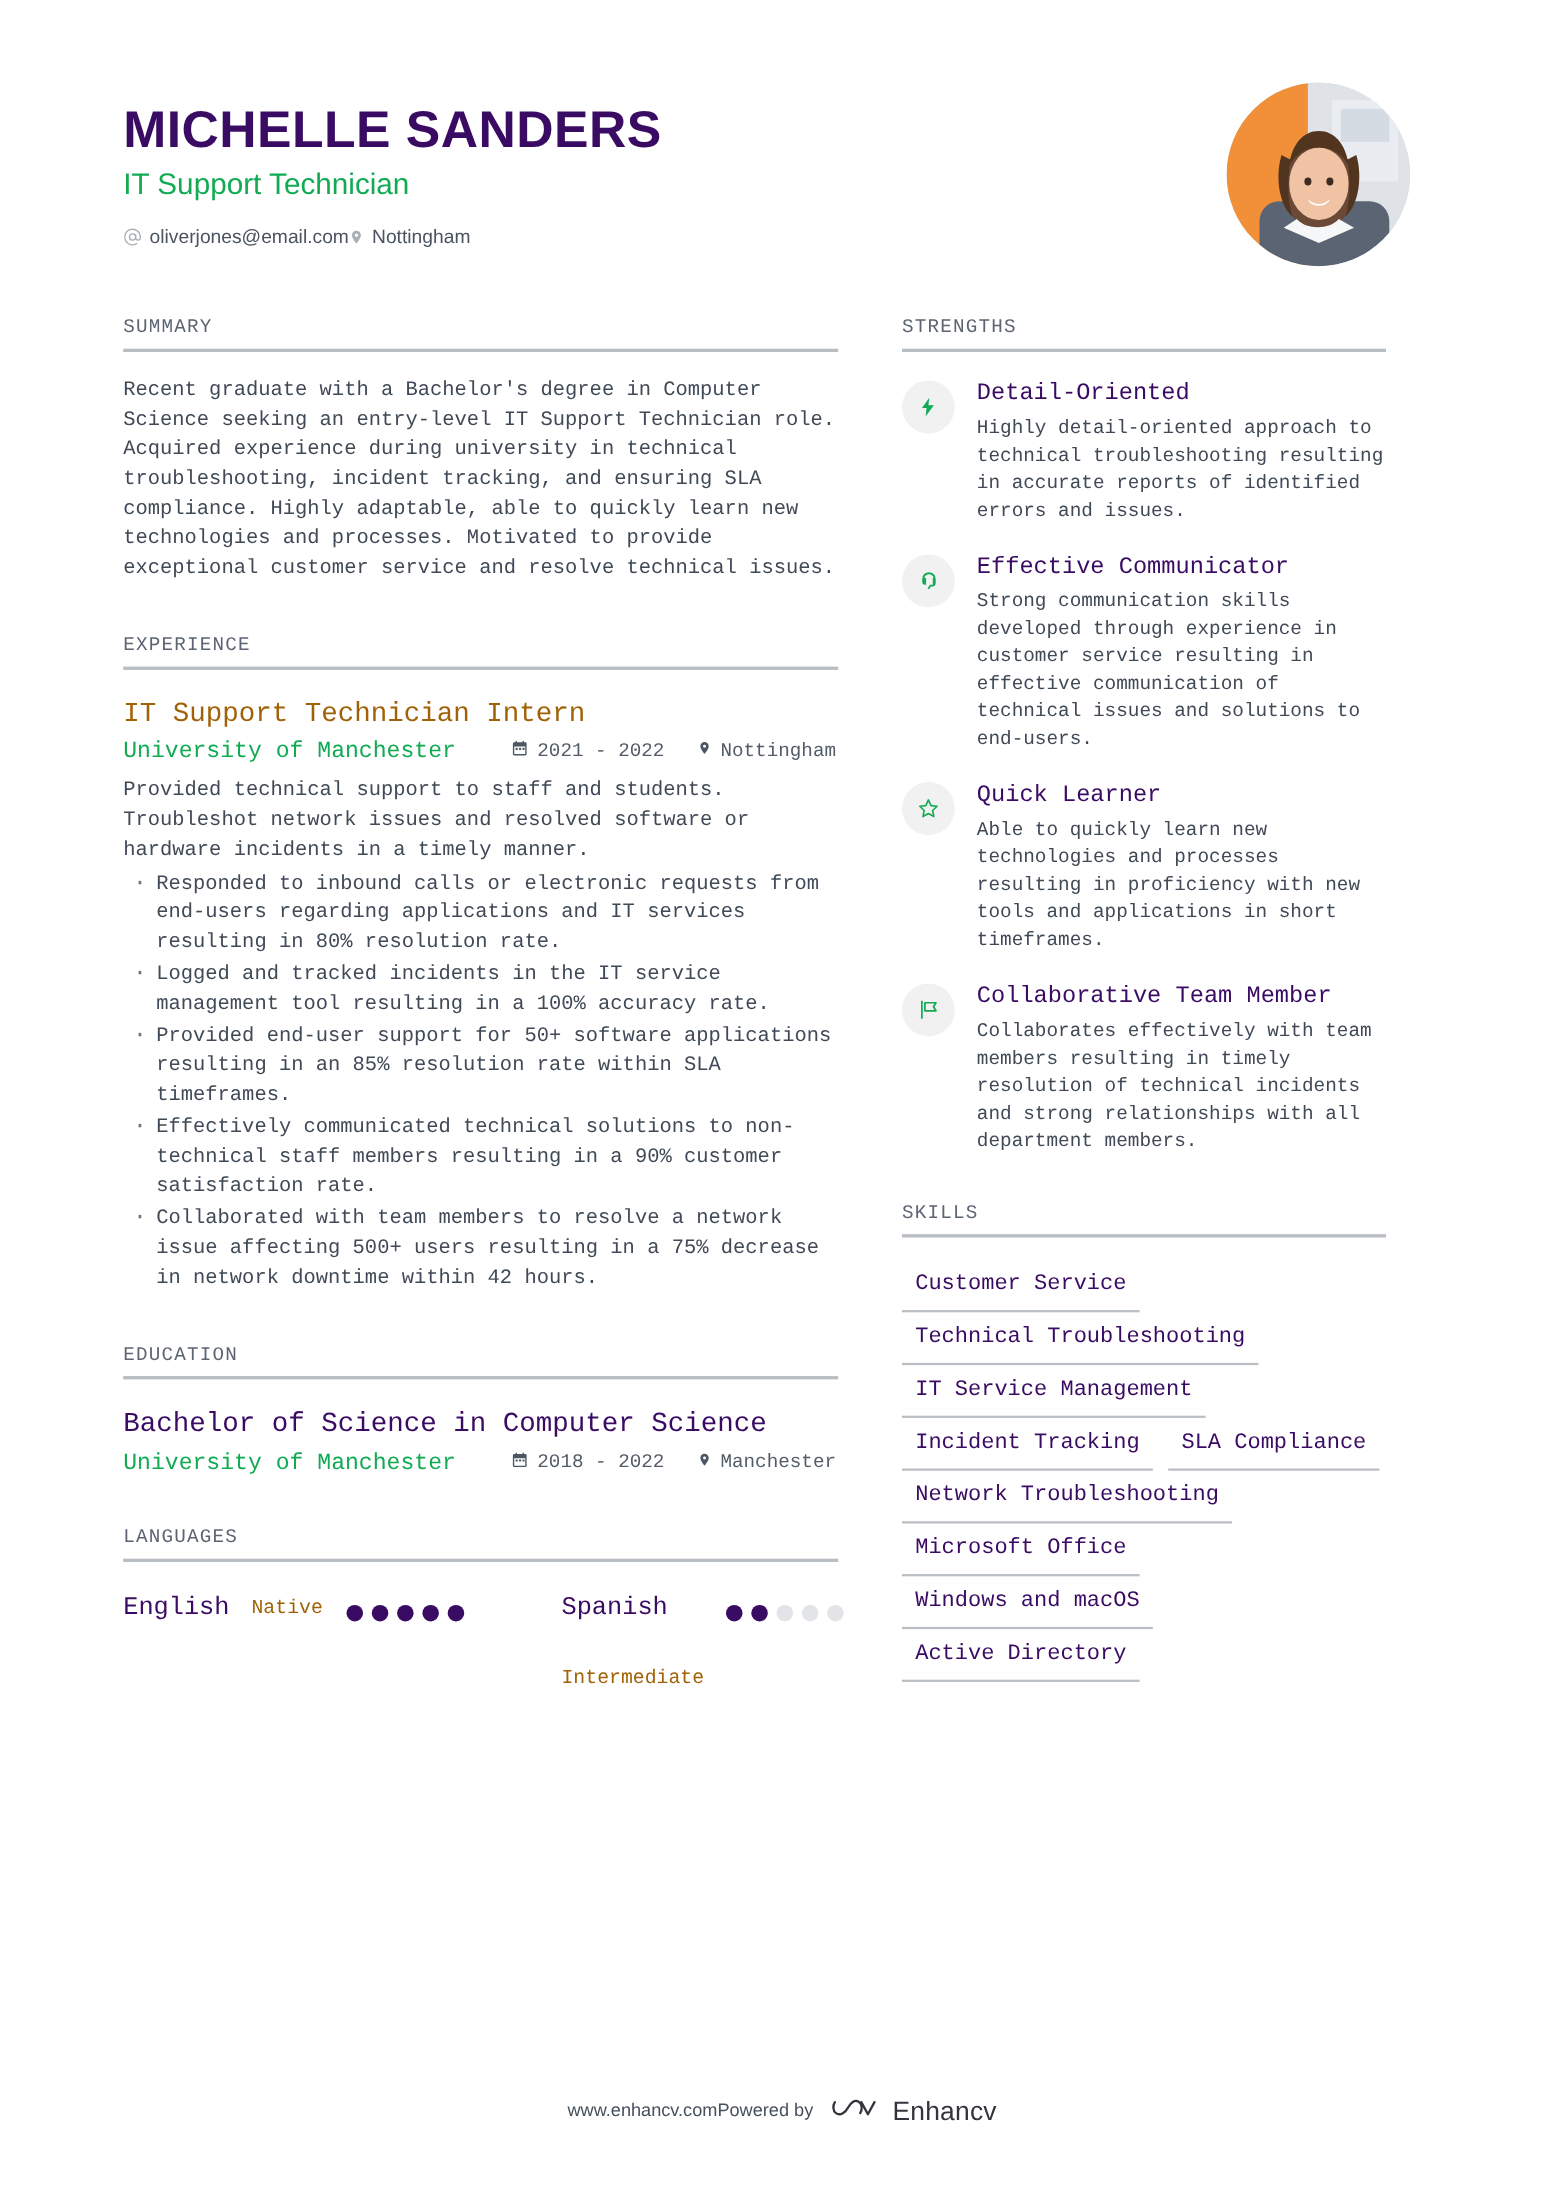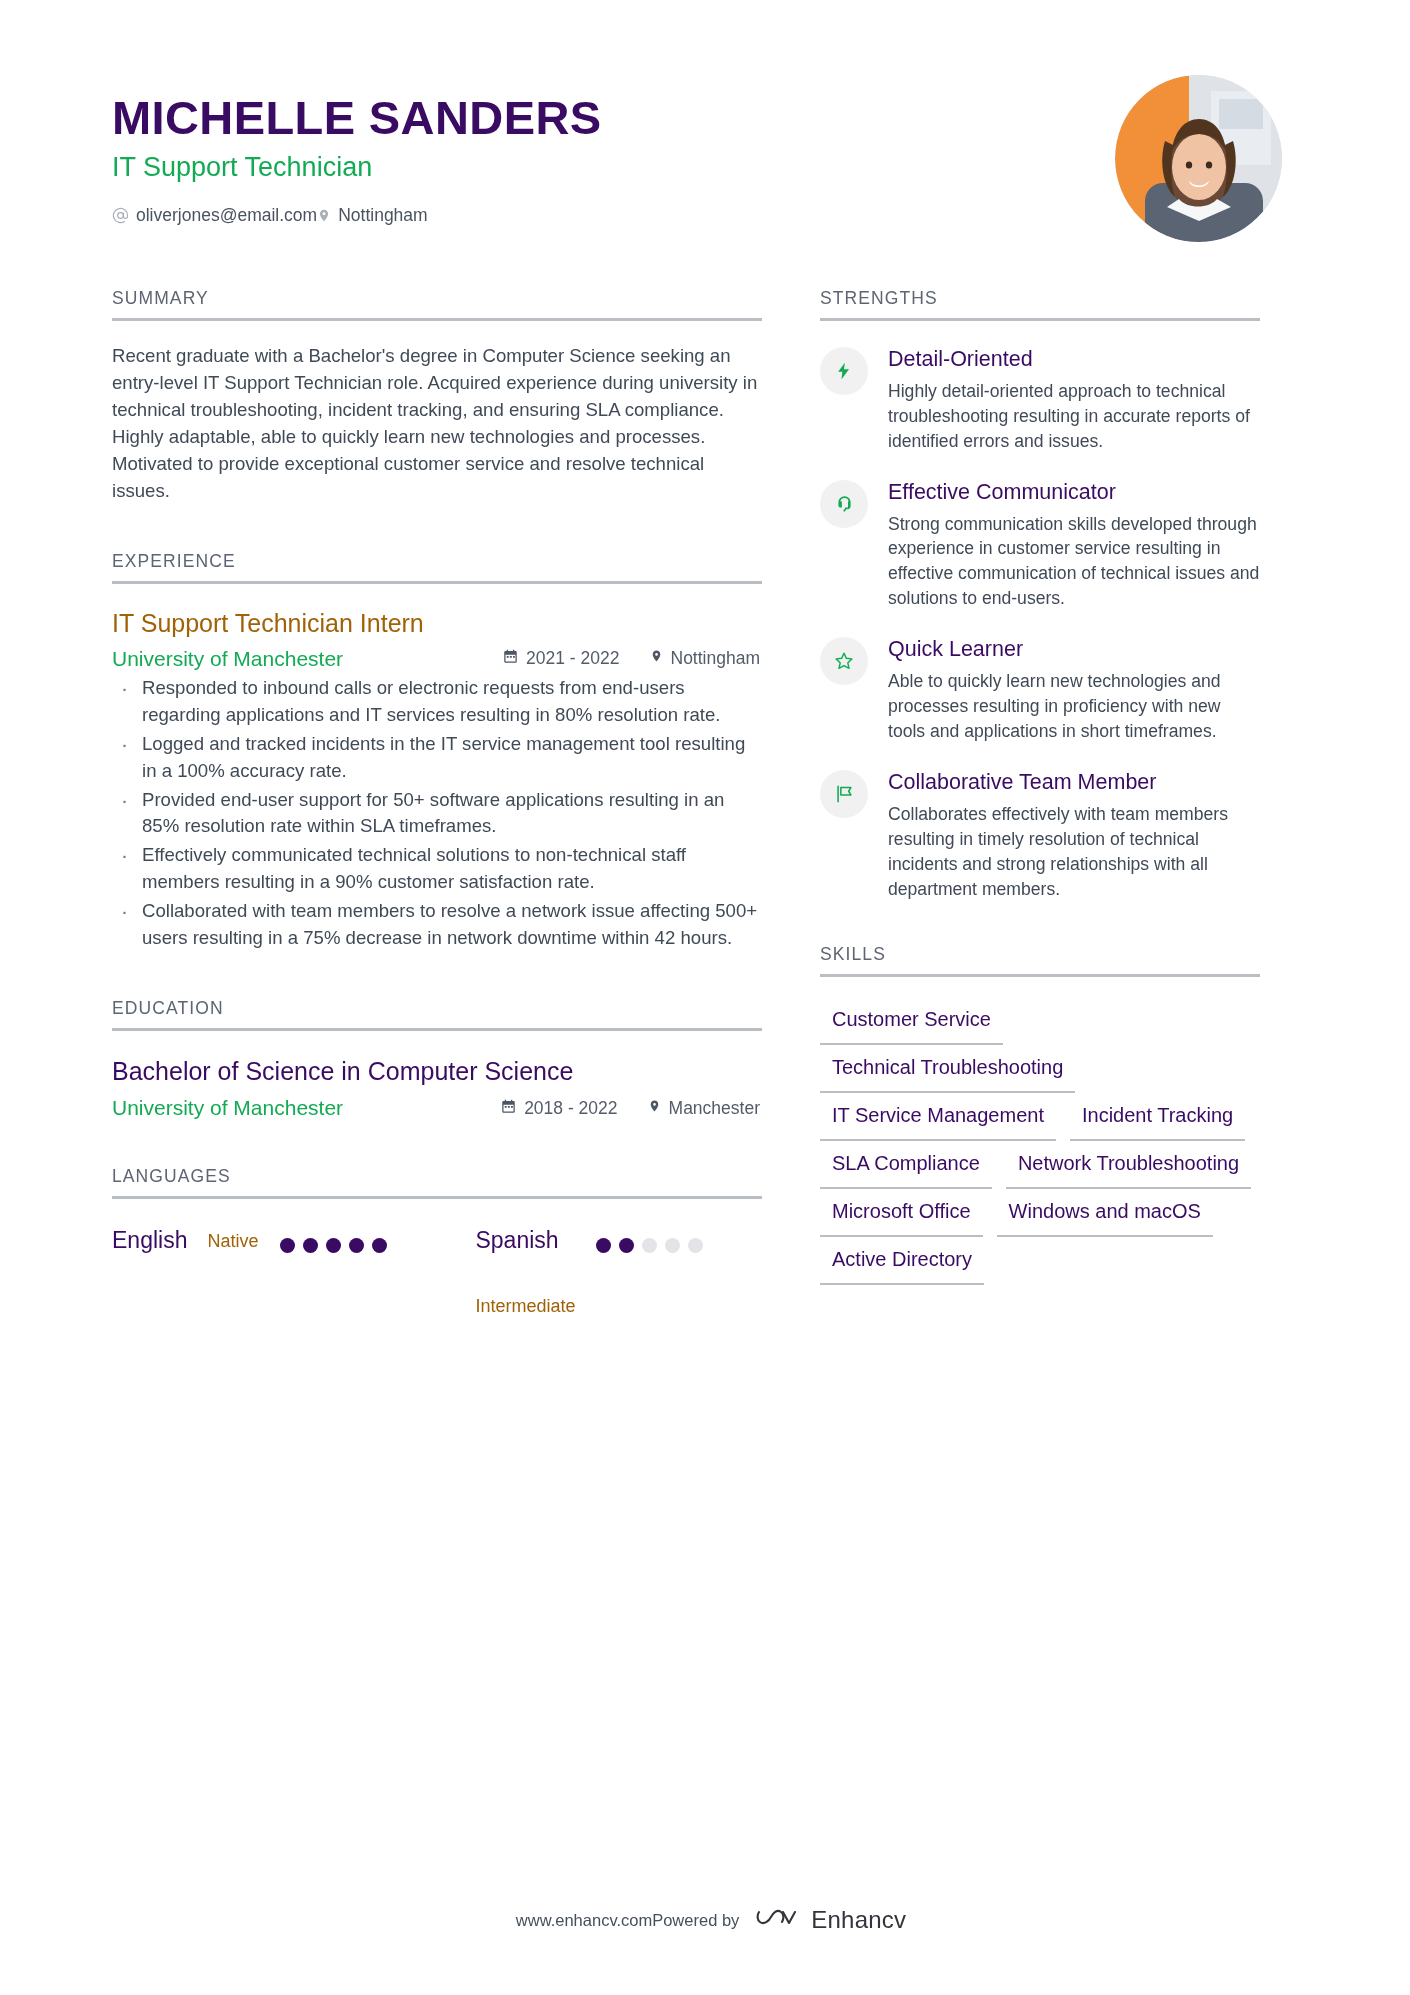--- a/index.html
+++ b/index.html
@@ -71,20 +71,21 @@
     position: relative;
     background: #d8dde3;
   }
   .avatar-art { position: absolute; inset: 0; }
 
   
   .columns {
     display: flex;
     margin-top: 46px;
     gap: 58px;
+    font-family: Liberation Mono, monospace;
   }
   .col-left { width: 650px; flex: 0 0 650px; }
   .col-right { width: 440px; flex: 0 0 440px; padding-top: 0; }
 
   
   .section { margin-bottom: 0; }
   .section-title {
     font-size: 17.5px;
     letter-spacing: 1.1px;
     color: #5d6572;
@@ -343,20 +344,21 @@
               <div class="meta-chip">
                 <span>
                   <svg width="13" height="16" viewBox="0 0 24 24" fill="#4d5663">
                     <path d="M12 2C8.1 2 5 5.1 5 9c0 5.2 7 13 7 13s7-7.8 7-13c0-3.9-3.1-7-7-7zm0 9.5A2.5 2.5 0 1 1 12 6.5a2.5 2.5 0 0 1 0 5z"></path>
                   </svg>
                 </span>
                 <span>Nottingham</span>
               </div>
             </div>
           </div>
+          <div class="exp-desc">Provided technical support to staff and students. Troubleshot network issues and resolved software or hardware incidents in a timely manner.</div>
           <ul class="bullets">
             <li>Responded to inbound calls or electronic requests from end-users regarding applications and IT services resulting in 80% resolution rate.</li>
             <li>Logged and tracked incidents in the IT service management tool resulting in a 100% accuracy rate.</li>
             <li>Provided end-user support for 50+ software applications resulting in an 85% resolution rate within SLA timeframes.</li>
             <li>Effectively communicated technical solutions to non-technical staff members resulting in a 90% customer satisfaction rate.</li>
             <li>Collaborated with team members to resolve a network issue affecting 500+ users resulting in a 75% decrease in network downtime within 42 hours.</li>
           </ul>
         </div>
       </div>
 

